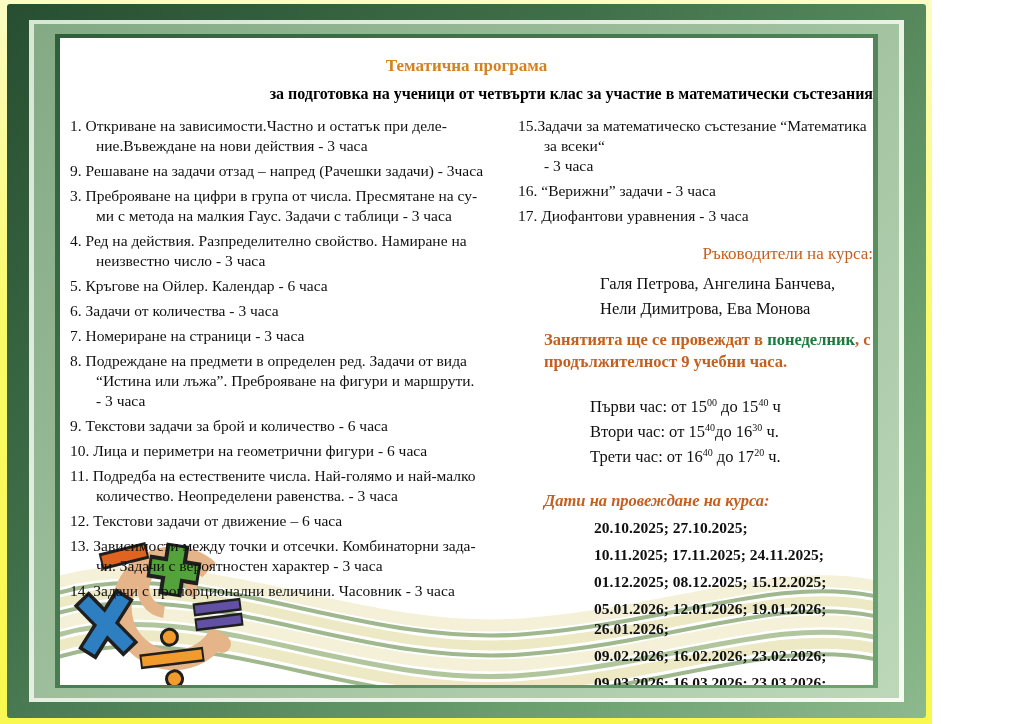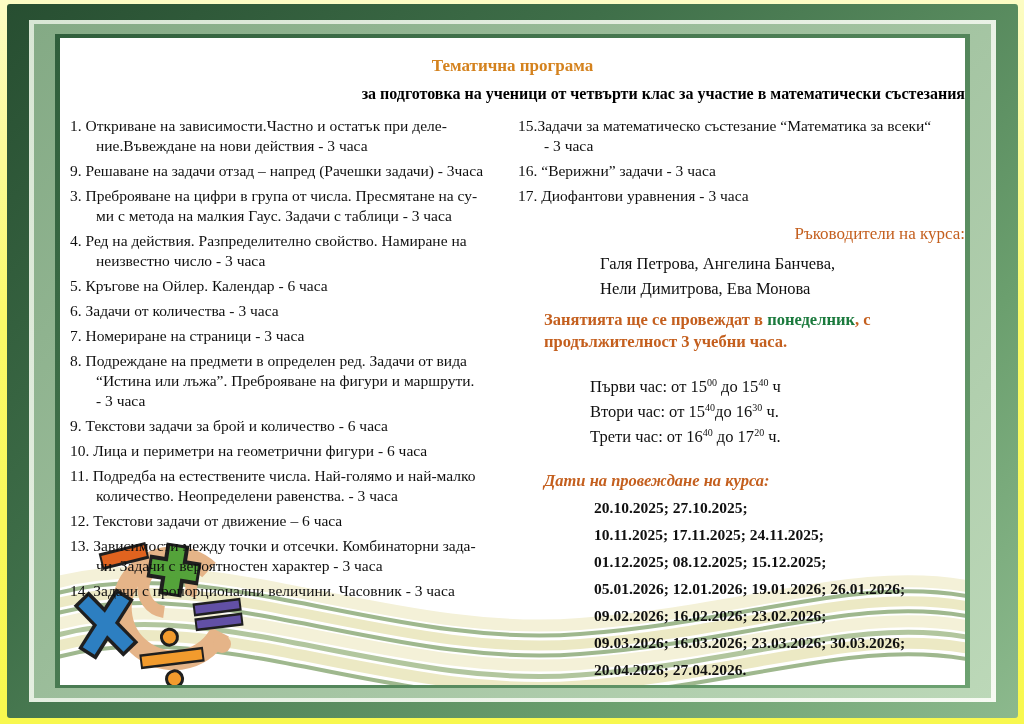--- a/index.html
+++ b/index.html
@@ -1,16 +1,16 @@
 <!DOCTYPE html>
 <html style="--orange: #c45f1e; --title-orange: #d4821e; --green: #1b7a3d; --c-mul: #2d7fc1; --c-plus: #54a33a; --c-minus: #e0631f; --c-eq: #6250a5; --c-div: #f29b2d; --c-swirl: #e5b488; --rb1: #ece9c4; --rb2: #9fb88e;"><head>
 <meta charset="utf-8">
 <style>
   html,body{margin:0;padding:0;}
-  .stage{position:relative;width:1024px;height:724px;overflow:hidden;
+  .stage{position:relative;width:932px;height:724px;overflow:hidden;
          font-family:"Liberation Serif",serif;
          background:linear-gradient(180deg,#fcfcc4 0%,#fafa68 45%,#f8f84e 100%);}
   .f{position:absolute;}
   .f-green1{inset:4px 6px 6px 7px;border-radius:3px;
             background:linear-gradient(135deg,#274e31 0%,#3f6f49 35%,#6b9f6e 75%,#8cb98d 100%);}
   .f-white{inset:20px 28px 22px 29px;background:linear-gradient(135deg,#d8e6d4,#f6faf2);}
   .f-sage{inset:24px 33px 26px 34px;background:linear-gradient(135deg,#84aa85,#bcd8b8);}
   .f-green2{inset:34px 54px 36px 55px;background:linear-gradient(135deg,#2f5e3b,#6da271);}
   .content{position:absolute;inset:38px 59px 39px 60px;background:#ffffff;overflow:hidden;}
 
@@ -133,21 +133,21 @@
         <div id="right-list">
             <div class="item">15.Задачи за математическо състезание “Математика за всеки“<br>- 3 часа</div>
             <div class="item">16. “Верижни” задачи - 3 часа</div>
             <div class="item">17.  Диофантови уравнения - 3 часа</div>
           </div>
         <div class="leaders-heading">Ръководители на курса:</div>
         <div class="leaders-names" id="leaders-names">
             <div class="name-line">Галя Петрова, Ангелина Банчева,</div>
             <div class="name-line">Нели Димитрова, Ева Монова</div>
           </div>
-        <div class="note" id="schedule-note"><span class="seg-orange">Занятията ще се провеждат в </span><span class="seg-green">понеделник</span><span class="seg-orange">, с</span><br><span class="seg-orange">продължителност 3 учебни часа.</span></div>
+        <div class="note" id="schedule-note"><span class="seg-orange">Занятията ще се провеждат в </span><span class="seg-green">понеделник</span><span class="seg-orange">, с</span><br><span class="seg-orange">продължителност 9 учебни часа.</span></div>
         <div class="times" id="times">
             <div class="time-line">Първи час:  от 15<span class="sup">00</span> до 15<span class="sup">40</span> ч</div>
             <div class="time-line">Втори час:   от 15<span class="sup">40</span>до 16<span class="sup">30</span> ч.</div>
             <div class="time-line">Трети час:   от 16<span class="sup">40</span> до 17<span class="sup">20</span> ч.</div>
           </div>
         <div class="dates-heading">Дати на провеждане на курса:</div>
         <div class="dates" id="dates">
             <div class="date-line">20.10.2025; 27.10.2025;</div>
             <div class="date-line">10.11.2025; 17.11.2025; 24.11.2025;</div>
             <div class="date-line">01.12.2025; 08.12.2025; 15.12.2025;</div>

